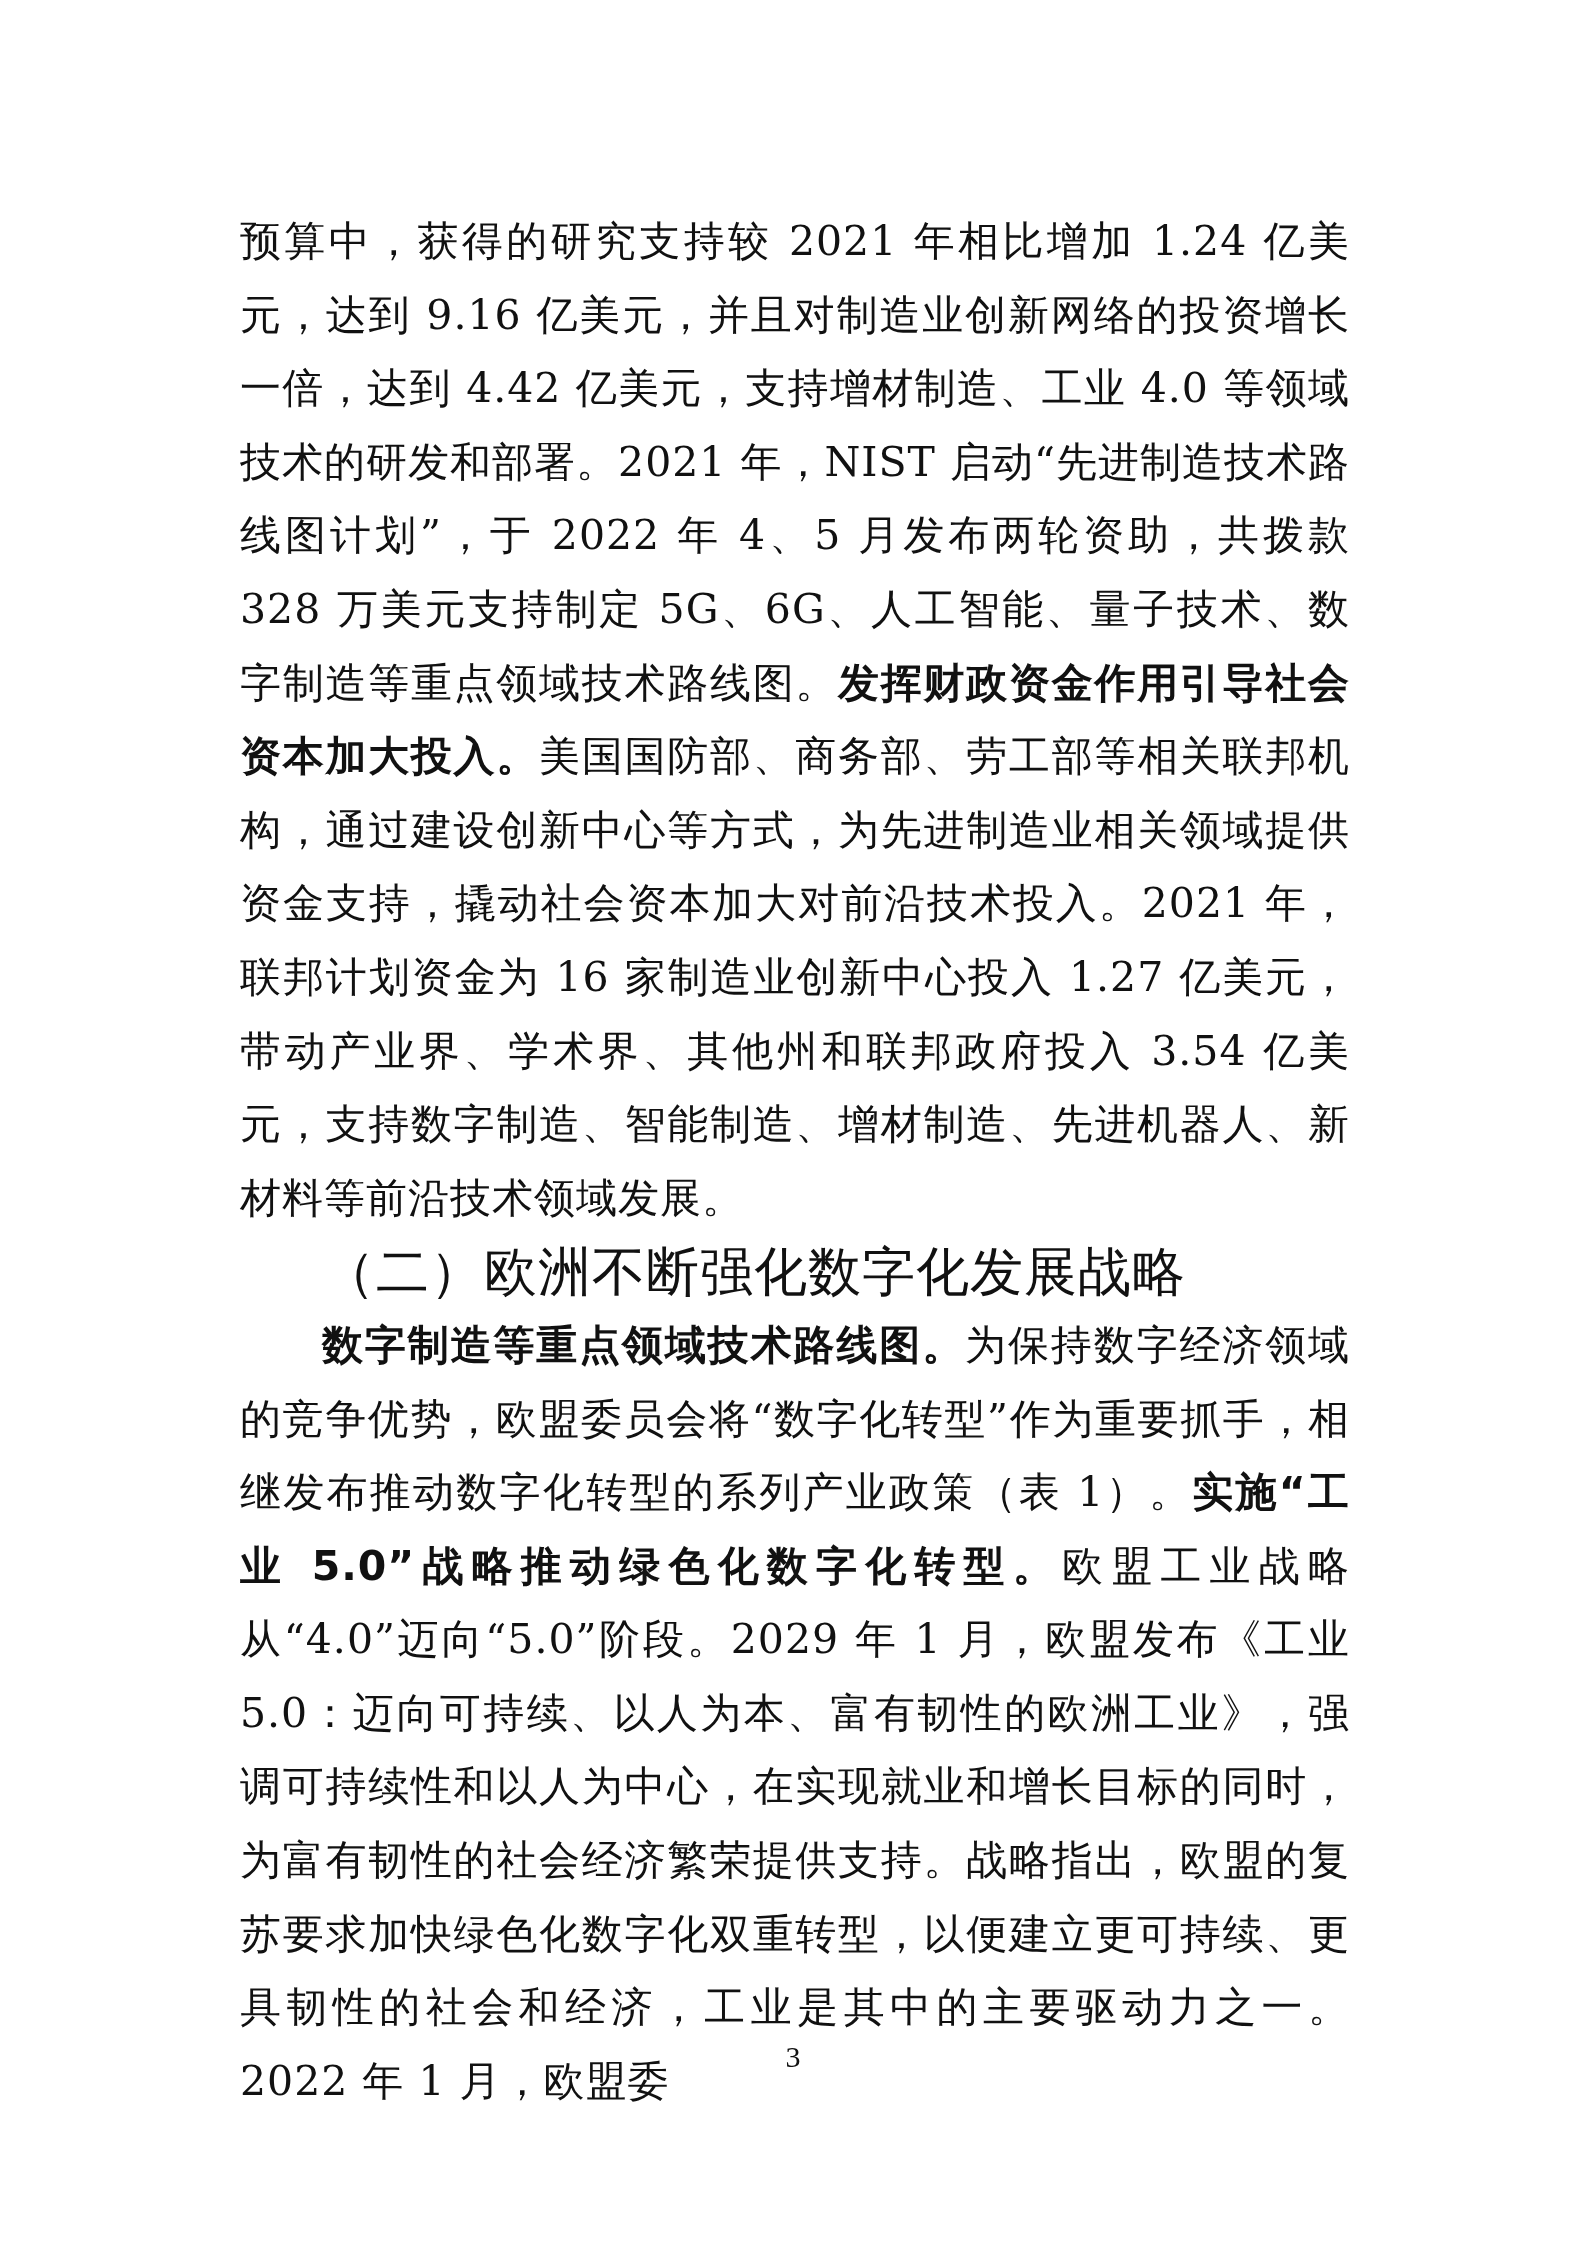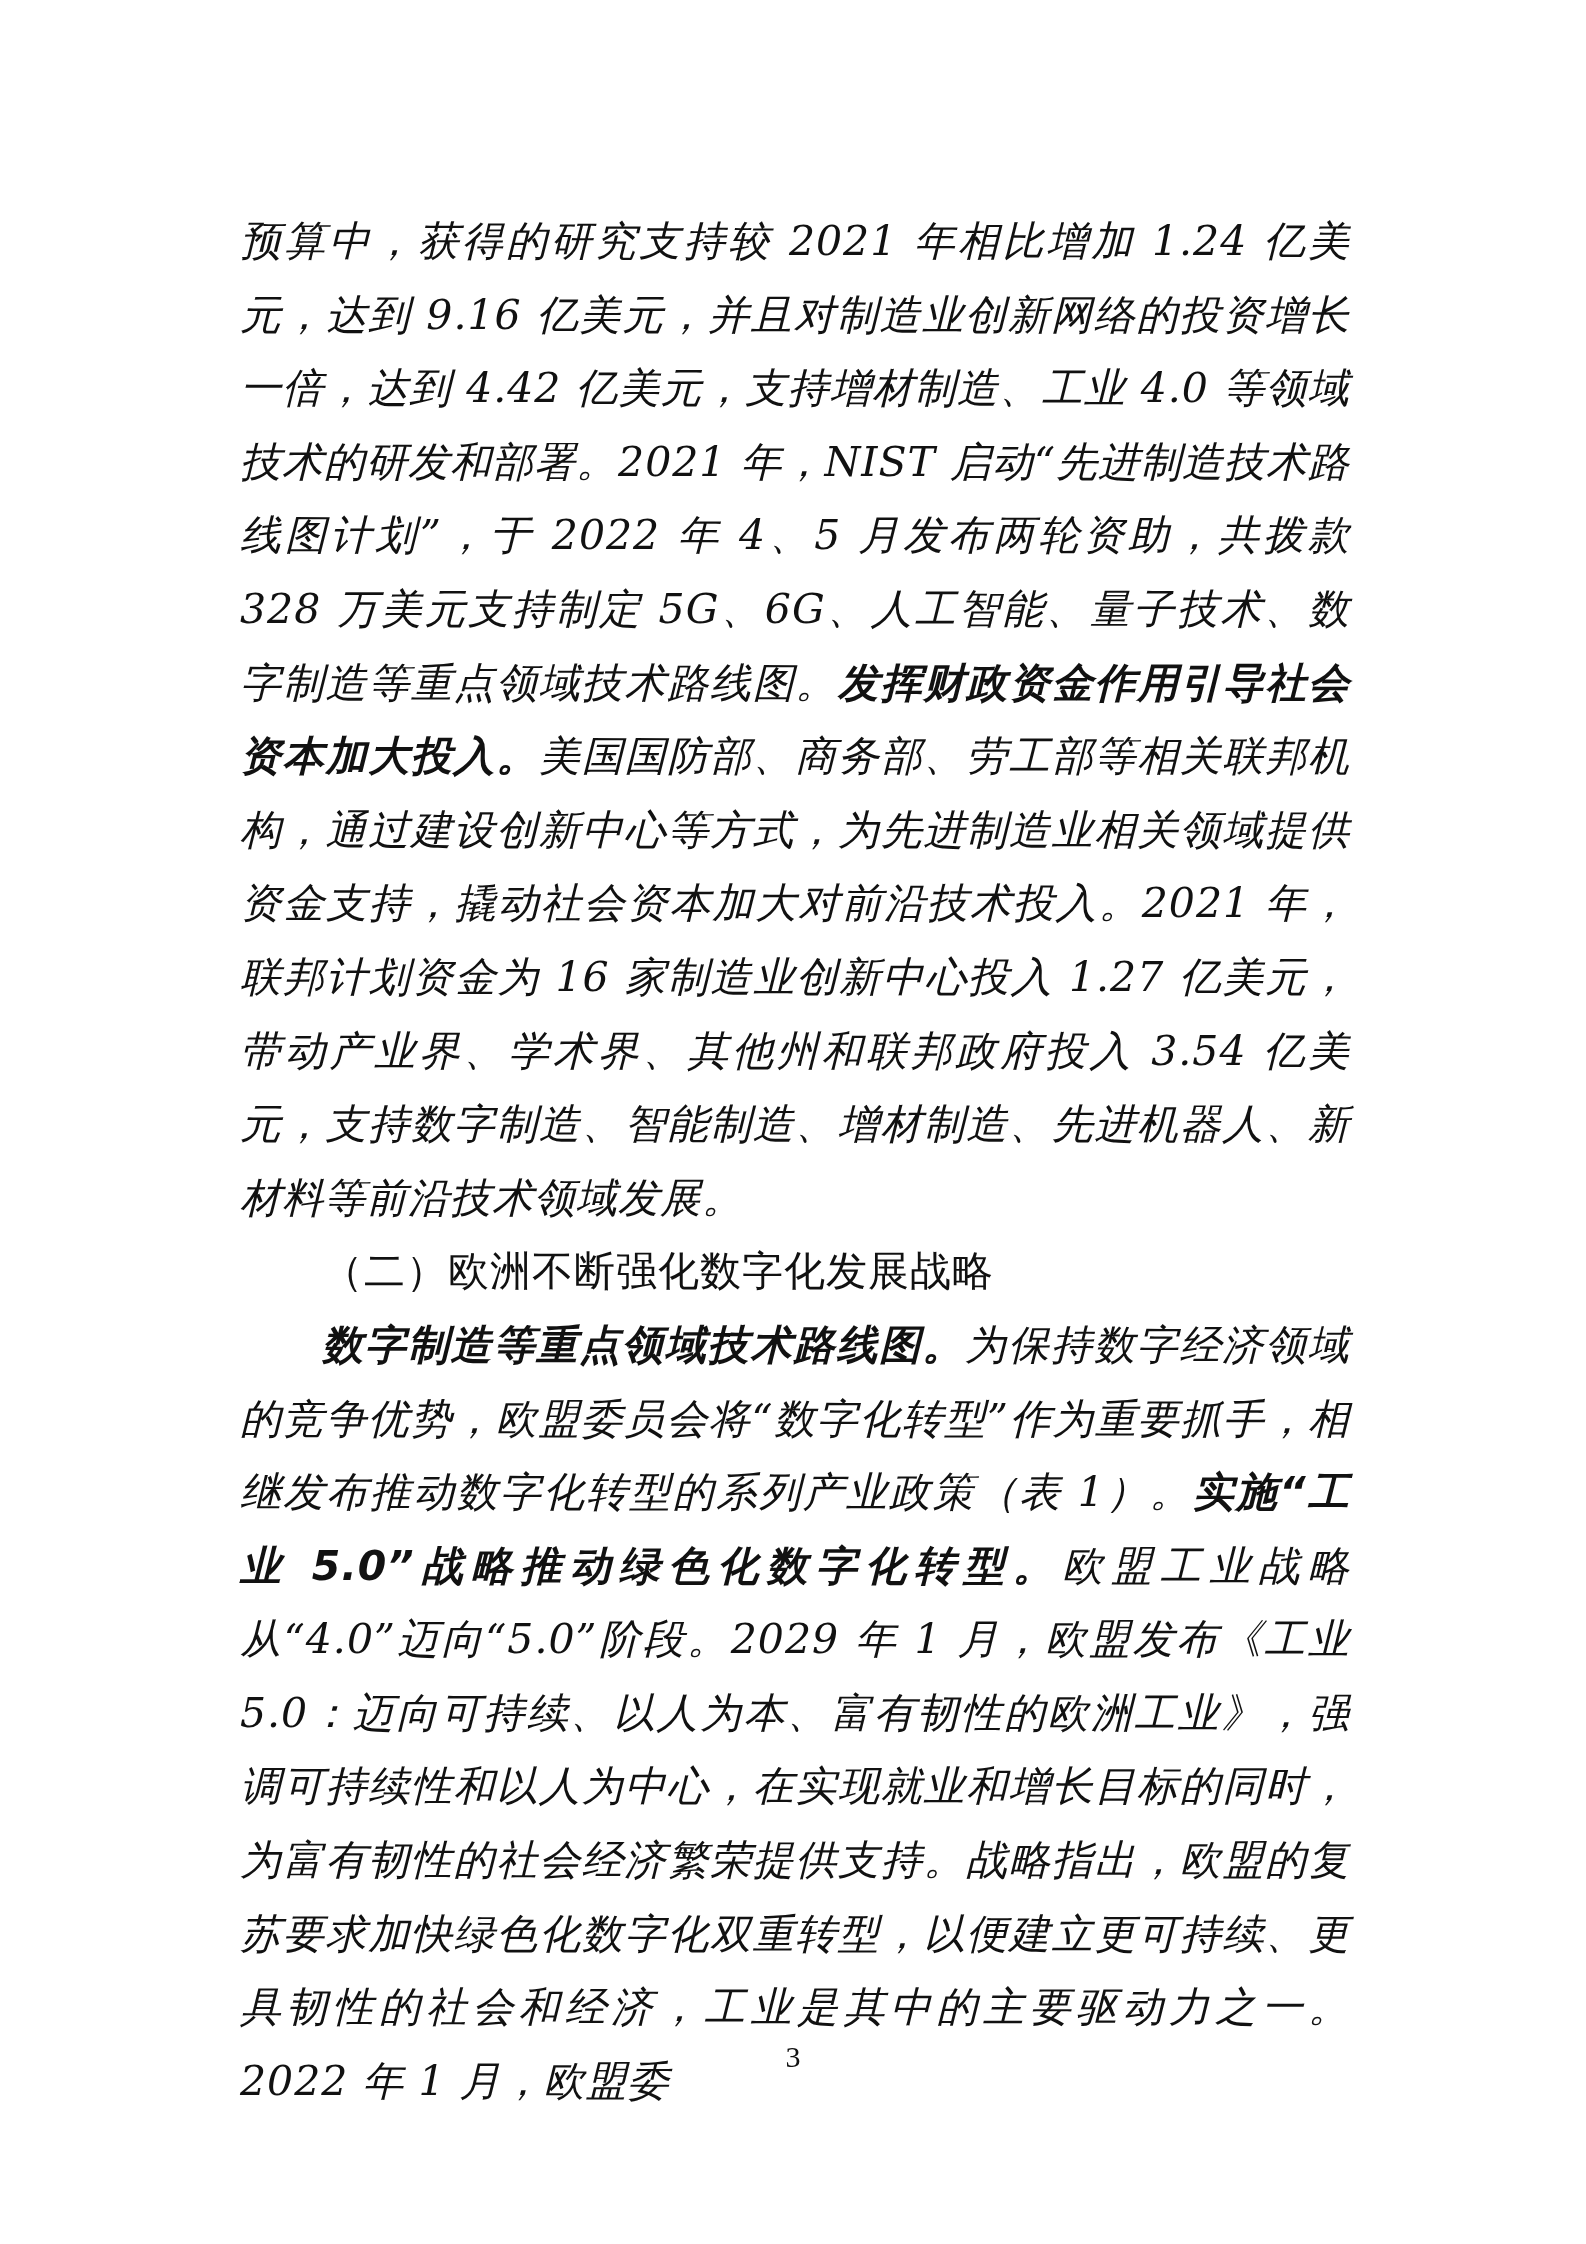--- a/index.html
+++ b/index.html
@@ -21,26 +21,25 @@
     top: 205px;
     width: 1110px;
   }
   .para {
     margin: 0;
     font-size: 41px;
     line-height: 73.6px;
     text-align: justify;
     text-justify: inter-character;
     letter-spacing: 1px;
-    font-style: italic;
   }
   .para.indent { text-indent: 82px; }
   .heading {
     margin: 0;
-    font-size: 41px;
+    font-size: 53px;
     line-height: 73.6px;
     text-indent: 82px;
     letter-spacing: 1px;
   }
   .bold {
     font-family: "DejaVu Sans", "Liberation Sans", sans-serif;
     font-weight: bold;
   }
   .page-number {
     position: absolute;

